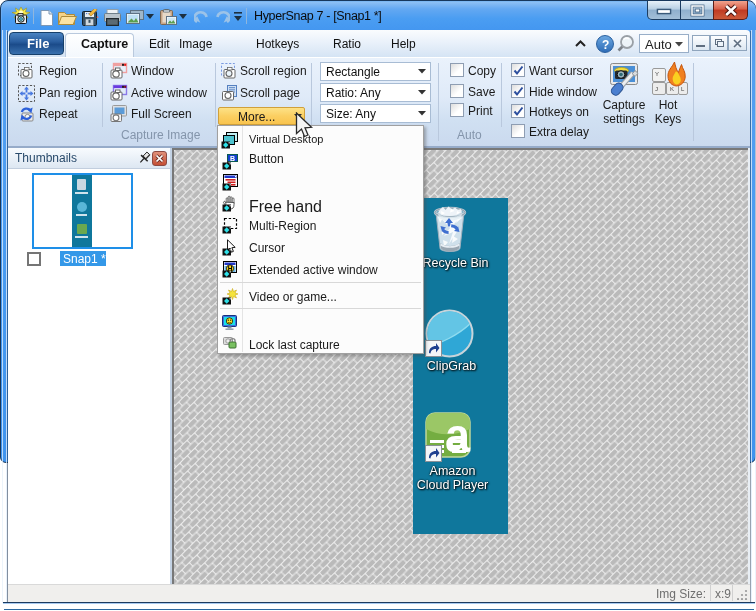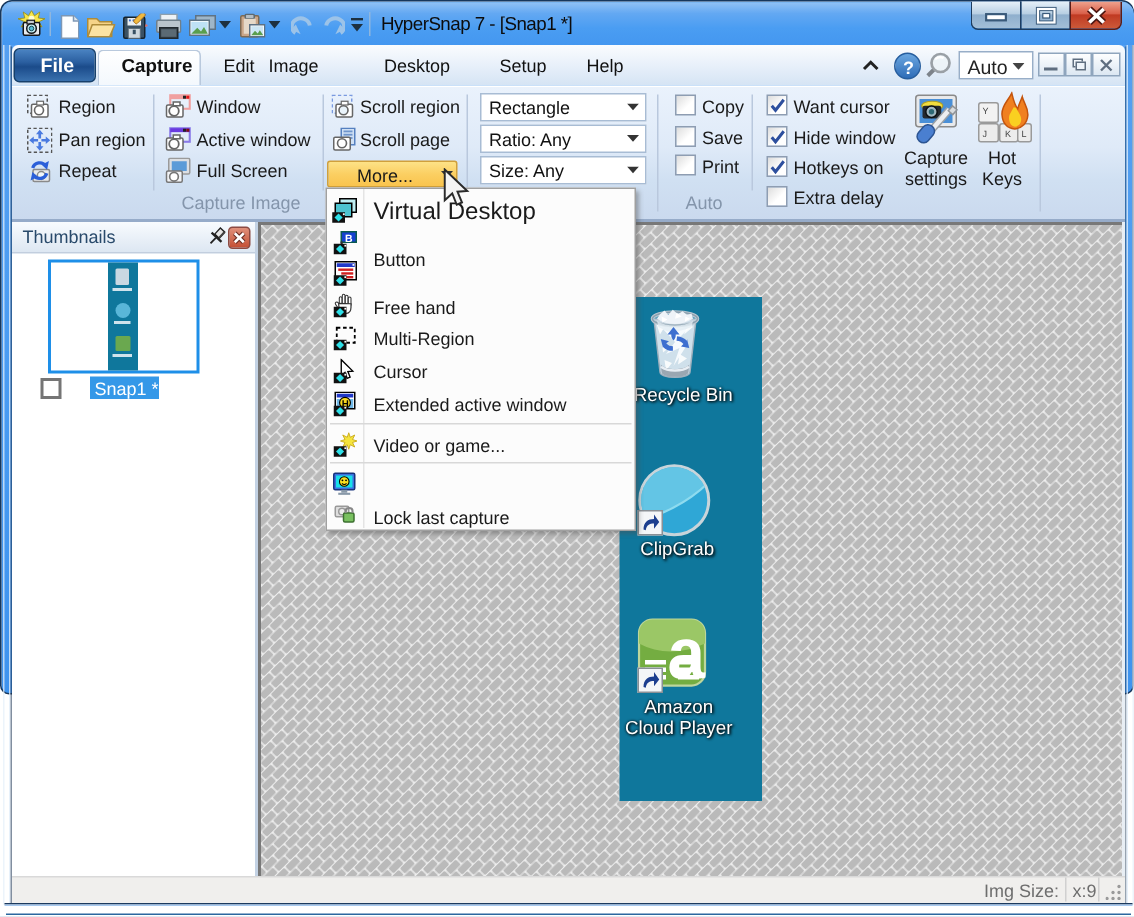--- a/index.html
+++ b/index.html
@@ -124,22 +124,22 @@
   <div class="abs" id="menurow" style="left:7px;top:29px;width:742px;height:27px;
      background:linear-gradient(180deg,#fafcfe 0%,#e8f0fa 50%,#d5e4f4 100%);border-radius:4px 4px 0 0;"></div>
   <div class="abs" style="left:8px;top:31px;width:55px;height:23px;border-radius:4px;border:1px solid #17406b;box-sizing:border-box;
      background:linear-gradient(180deg,#4a83c2 0%,#2b5fa0 40%,#1b4b8a 55%,#3a71ae 100%);"></div>
   <div class="abs txt" style="left:26px;top:35px;font-size:13px;font-weight:bold;color:#fff;">File</div>
   <div class="abs" style="left:64px;top:32px;width:69px;height:24px;border-radius:4px 4px 0 0;border:1px solid #b9c9dd;border-bottom:none;box-sizing:border-box;
      background:linear-gradient(180deg,#fff 0%,#f3f8fd 100%);"></div>
   <div class="abs txt" style="left:80px;top:36px;font-size:12.5px;font-weight:bold;color:#111;">Capture</div>
   <div class="abs txt" style="left:148px;top:36px;font-size:12px;color:#111;">Edit</div>
   <div class="abs txt" style="left:178px;top:36px;font-size:12px;color:#111;">Image</div>
-  <div class="abs txt" style="left:255px;top:36px;font-size:12px;color:#111;">Desktop</div>
-  <div class="abs txt" style="left:332px;top:36px;font-size:12px;color:#111;">Setup</div>
+  <div class="abs txt" style="left:255px;top:36px;font-size:12px;color:#111;">Hotkeys</div>
+  <div class="abs txt" style="left:332px;top:36px;font-size:12px;color:#111;">Ratio</div>
   <div class="abs txt" style="left:390px;top:36px;font-size:12px;color:#111;">Help</div>
 
   <svg class="abs" style="left:574px;top:39px" width="11" height="7" viewBox="0 0 11 7">
       <path d="M1 6 L5.5 1.5 L10 6" stroke="#222" stroke-width="2" fill="none"></path>
     </svg>
   <div class="abs" style="left:595px;top:34px;width:18px;height:18px;border-radius:50%;
      background:linear-gradient(180deg,#6aa6e0 0%,#2f6db8 100%);border:1px solid #275e9e;box-sizing:border-box;"></div>
   <div class="abs txt" style="left:601px;top:37px;font-size:12px;font-weight:bold;color:#fff;">?</div>
   <svg class="abs" style="left:615px;top:33px" width="19" height="19" viewBox="0 0 19 19">
     <line x1="6.5" y1="12.5" x2="2.5" y2="16.5" stroke="#7d838a" stroke-width="2.6"></line>
@@ -423,23 +423,23 @@
   <div class="abs" style="left:424px;top:444px;width:17px;height:17px;background:#f4f6f8;border:1px solid #8a9096;box-sizing:border-box;"></div>
   <svg class="abs" style="left:426px;top:446px" width="13" height="13" viewBox="0 0 13 13">
     <path d="M2 11 C2 6 5 4 9 4 L9 1 L12.5 6 L9 10.5 L9 7 C6 7 4 8 3.5 11.5 Z" fill="#1d3f8f"></path>
   </svg>
   <div class="abs txt" style="left:404px;top:463px;width:95px;text-align:center;font-size:12.5px;color:#fff;text-shadow:1px 1px 2px #000,0 0 2px #000;">Amazon</div>
   <div class="abs txt" style="left:404px;top:477px;width:95px;text-align:center;font-size:12.5px;color:#fff;text-shadow:1px 1px 2px #000,0 0 2px #000;">Cloud Player</div>
 
   <div class="abs" style="left:216px;top:124px;width:207px;height:229px;background:#fcfcfc;border:1px solid #a0a0a0;box-sizing:border-box;
       box-shadow:2px 2px 3px rgba(80,80,80,0.45);"></div>
   <div class="abs" style="left:241px;top:125px;width:1px;height:226px;background:#e4e4e4;"></div>
-  <div class="abs txt" style="left:248px;top:132px;font-size:16px;color:#1a1a1a;">Virtual Desktop</div>
-  <div class="abs txt" style="left:248px;top:165px;font-size:12px;color:#1a1a1a;">Button</div>
-  <div class="abs txt" style="left:248px;top:197px;font-size:12px;color:#1a1a1a;">Free hand</div>
+  <div class="abs txt" style="left:248px;top:132px;font-size:11px;color:#1a1a1a;">Virtual Desktop</div>
+  <div class="abs txt" style="left:248px;top:151px;font-size:12px;color:#1a1a1a;">Button</div>
+  <div class="abs txt" style="left:248px;top:197px;font-size:16px;color:#1a1a1a;">Free hand</div>
   <div class="abs txt" style="left:248px;top:218px;font-size:12px;color:#1a1a1a;">Multi-Region</div>
   <div class="abs txt" style="left:248px;top:240px;font-size:12px;color:#1a1a1a;">Cursor</div>
   <div class="abs txt" style="left:248px;top:262px;font-size:12px;color:#1a1a1a;">Extended active window</div>
   <div class="abs" style="left:219px;top:281px;width:201px;height:1px;background:#d8d8d8;"></div>
   <div class="abs txt" style="left:248px;top:289px;font-size:12px;color:#1a1a1a;">Video or game...</div>
   <div class="abs" style="left:219px;top:307px;width:201px;height:1px;background:#d8d8d8;"></div>
   <div class="abs txt" style="left:248px;top:337px;font-size:12px;color:#1a1a1a;">Lock last capture</div>
 
   <svg class="abs" style="left:220px;top:131px" width="17" height="17" viewBox="0 0 17 17">
     <rect x="5.5" y="0.5" width="11" height="9" fill="#bfeef2" stroke="#000"></rect>

